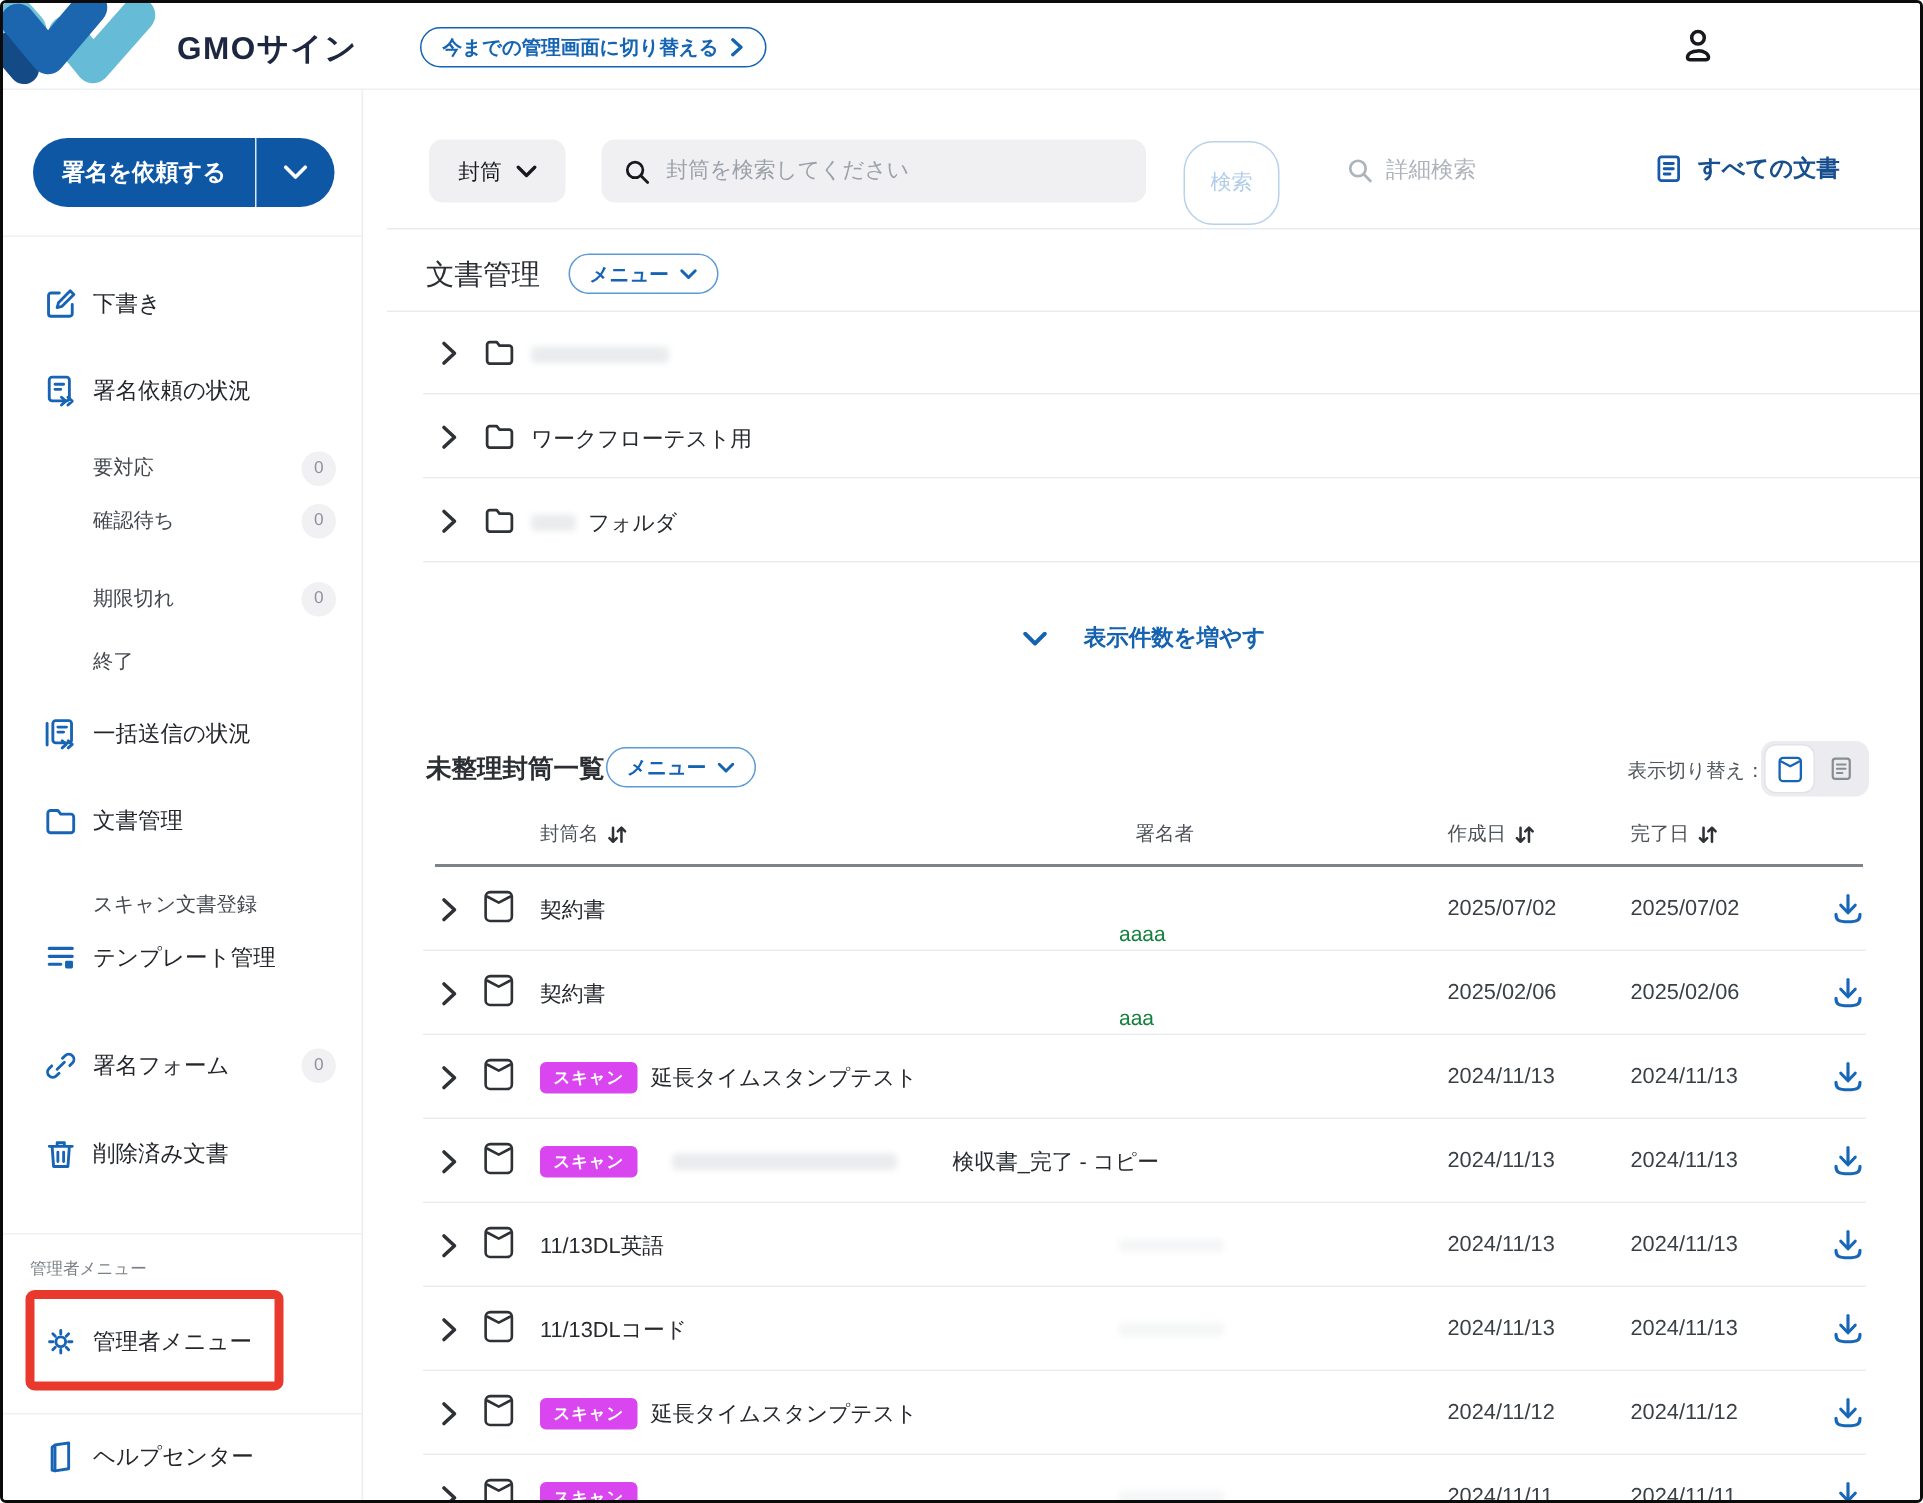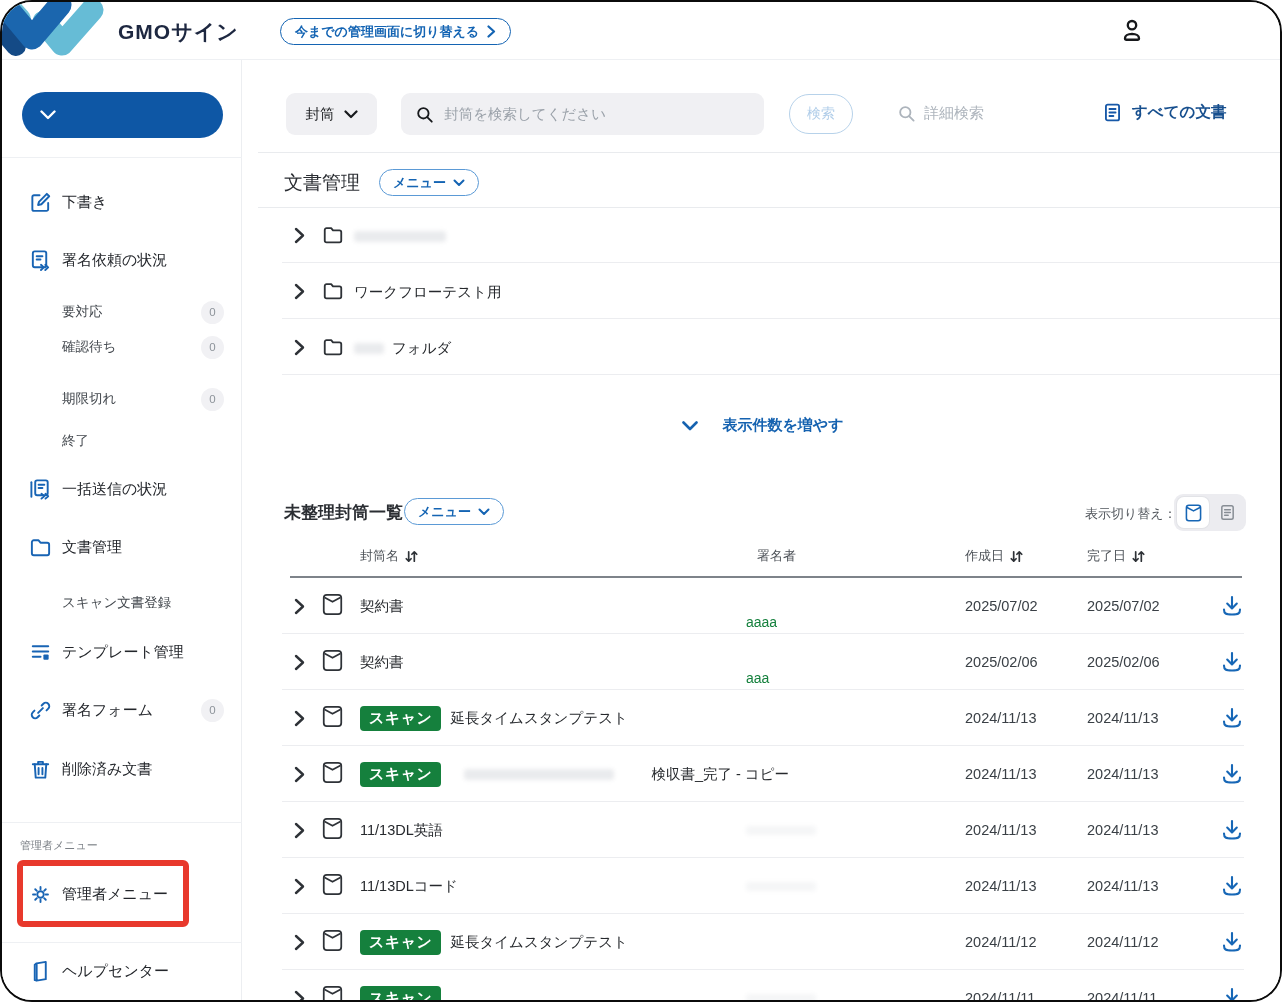--- a/index.html
+++ b/index.html
@@ -1,19 +1,19 @@
 <!DOCTYPE html>
 <html><head>
 <meta charset="utf-8">
 <style>
   * { margin:0; padding:0; box-sizing:border-box; }
   html,body { background:#ffffff; }
   body { font-family:"Liberation Sans","DejaVu Sans",sans-serif; }
   #app { position:relative; width:1282px; height:1002px; background:#fff;
-         border:2px solid #0b0b0b; border-radius:32px; overflow:hidden; }
+         border:2px solid #0b0b0b; border-radius:4px; overflow:hidden; }
 
   
   #topbar { position:absolute; left:0; top:0; width:100%; height:58px; background:#fff;
             border-bottom:1px solid #eef0f3; z-index:5; }
   #logo-mark { position:absolute; left:0; top:0; width:102px; height:58px; }
   #logo-text { position:absolute; left:116px; top:16px; font-size:21px; font-weight:800;
                color:#1d2740; letter-spacing:1px; }
   #switch-pill { position:absolute; left:278px; top:16px; height:27px; padding:0 14px;
                  border:1.6px solid #1464b3; border-radius:15px; display:flex; align-items:center;
                  gap:8px; color:#1464b3; font-size:13px; font-weight:700; background:#fff; cursor:pointer;}
@@ -44,21 +44,21 @@
 
   
   #type-dd { position:absolute; left:44px; top:33px; width:91px; height:42px; background:#f0f0f3;
              border-radius:9px; display:flex; align-items:center; justify-content:center; gap:9px;
              font-size:14.5px; color:#17191c; cursor:pointer; }
   #search-box { position:absolute; left:159px; top:33px; width:363px; height:42px; background:#f0f0f3;
                 border-radius:9px; display:flex; align-items:center; padding:0 14px; gap:10px; }
   #search-box input { border:none; outline:none; background:transparent; font-size:14.5px; width:100%;
                 font-family:inherit; color:#26292d; }
   #search-box input::placeholder { color:#9aa1a9; }
-  #search-btn { position:absolute; left:547px; top:34px; width:64px; height:40px; border:1.6px solid #b7d2ea;
+  #search-btn { position:absolute; left:547px; top:34px; width:64px; height:56px; border:1.6px solid #b7d2ea;
                 border-radius:20px; background:#fff; color:#b0cde9; font-size:14px; display:flex;
                 align-items:center; justify-content:center; cursor:pointer; }
   #adv-search { position:absolute; left:655px; top:44px; display:flex; align-items:center; gap:8px;
                 color:#adb4bc; font-size:15px; cursor:pointer; }
   #all-docs { position:absolute; left:860px; top:42px; display:flex; align-items:center; gap:9px;
               color:#174f8e; font-size:15.5px; font-weight:700; cursor:pointer; }
   .main-divider { position:absolute; border-top:1px solid #e9ebee; }
 
   
   .sec-title { position:absolute; color:#2b2e33; }
@@ -89,21 +89,21 @@
   .col-head { position:absolute; top:487px; display:flex; align-items:center; gap:5px;
               font-size:13px; color:#4c5157; }
   #head-line { position:absolute; left:48px; top:516px; width:952px; border-top:2px solid #7e838a; }
   #env-rows { position:absolute; left:0; top:518px; width:1042px; }
   .env-row { position:relative; width:1042px; height:56px; }
   .env-row .rowline { position:absolute; left:40px; right:40px; bottom:0; border-top:1px solid #ecedf0; }
   .env-row .chev { position:absolute; left:50px; top:20px; width:15px; height:17px; cursor:pointer; }
   .env-row .env-ic { position:absolute; left:80px; top:15px; width:21px; height:24px; }
   .env-row .name-area { position:absolute; left:118px; top:0; height:56px; display:flex; align-items:center; gap:9px; }
   .env-row .ename { font-size:14.5px; color:#26292d; }
-  .scan-badge { background:#15803d; color:#fff; font-size:15px; font-weight:700; padding:3px 9px;
+  .scan-badge { background:#d946ef; color:#fff; font-size:11px; font-weight:700; padding:3px 9px;
                 border-radius:4px; letter-spacing:.5px; }
   .env-row .signer { position:absolute; left:504px; top:20px; font-size:14px; color:#15803d;margin-top:16px; }
   .env-row .created { position:absolute; left:723px; top:20px; font-size:14.5px; color:#3a4046; }
   .env-row .completed { position:absolute; left:845px; top:20px; font-size:14.5px; color:#3a4046; }
   .env-row .dl { position:absolute; left:978px; top:16px; width:24px; height:24px; cursor:pointer; }
 </style>
 </head>
 <body>
 
 <div id="app">
@@ -123,20 +123,21 @@
         </svg>
     </div>
     <svg id="user-icon" viewBox="0 0 24 24" fill="none" stroke="#17191c" stroke-width="2">
       <circle cx="12" cy="7" r="3.6"></circle>
       <path d="M12 14.5c-3.8 0-6 1.8-6 3.7 0 .7.5 1.3 1.3 1.3h9.4c.8 0 1.3-.6 1.3-1.3 0-1.9-2.2-3.7-6-3.7z"></path>
     </svg>
   </div>
 
   <div id="sidebar">
     <div id="request-btn">
+      <div class="main">署名を依頼する</div>
       <div class="drop">
         <svg width="16" height="10" viewBox="0 0 16 10" fill="none" stroke="#fff" stroke-width="2.4" stroke-linecap="round" stroke-linejoin="round">
             <path d="M1.5 1.5L8 8l6.5-6.5"></path>
           </svg>
       </div>
     </div>
     <div class="side-divider" style="top:97px"></div>
     <div id="side-items">
         <div class="side-item" style="top: 128px;">
           <span class="ic">
@@ -187,21 +188,21 @@
           <span class="ic">
             <svg viewBox="0 0 24 24" fill="none" stroke="#1864b4" stroke-width="2" stroke-linejoin="round">
               <path d="M3 6.5a2 2 0 012-2h5l2 2.5h7a2 2 0 012 2V18a2 2 0 01-2 2H5a2 2 0 01-2-2z"></path>
             </svg>
           </span>
           <span class="lbl">文書管理</span>
         </div>
         <div class="side-item sub" style="top: 529px;">
           <span class="lbl">スキャン文書登録</span>
         </div>
-        <div class="side-item" style="top: 578px;">
+        <div class="side-item" style="top: 564px;">
           <span class="ic">
             <svg viewBox="0 0 24 24" fill="none" stroke="#1864b4" stroke-width="2.2" stroke-linecap="round">
               <path d="M4 5.5h16M4 11h16M4 16.5h8"></path>
               <rect x="15" y="14" width="5.5" height="5.5" rx="1" fill="#1864b4" stroke="none"></rect>
             </svg>
           </span>
           <span class="lbl">テンプレート管理</span>
         </div>
         <div class="side-item" style="top: 636px;">
           <span class="ic">

